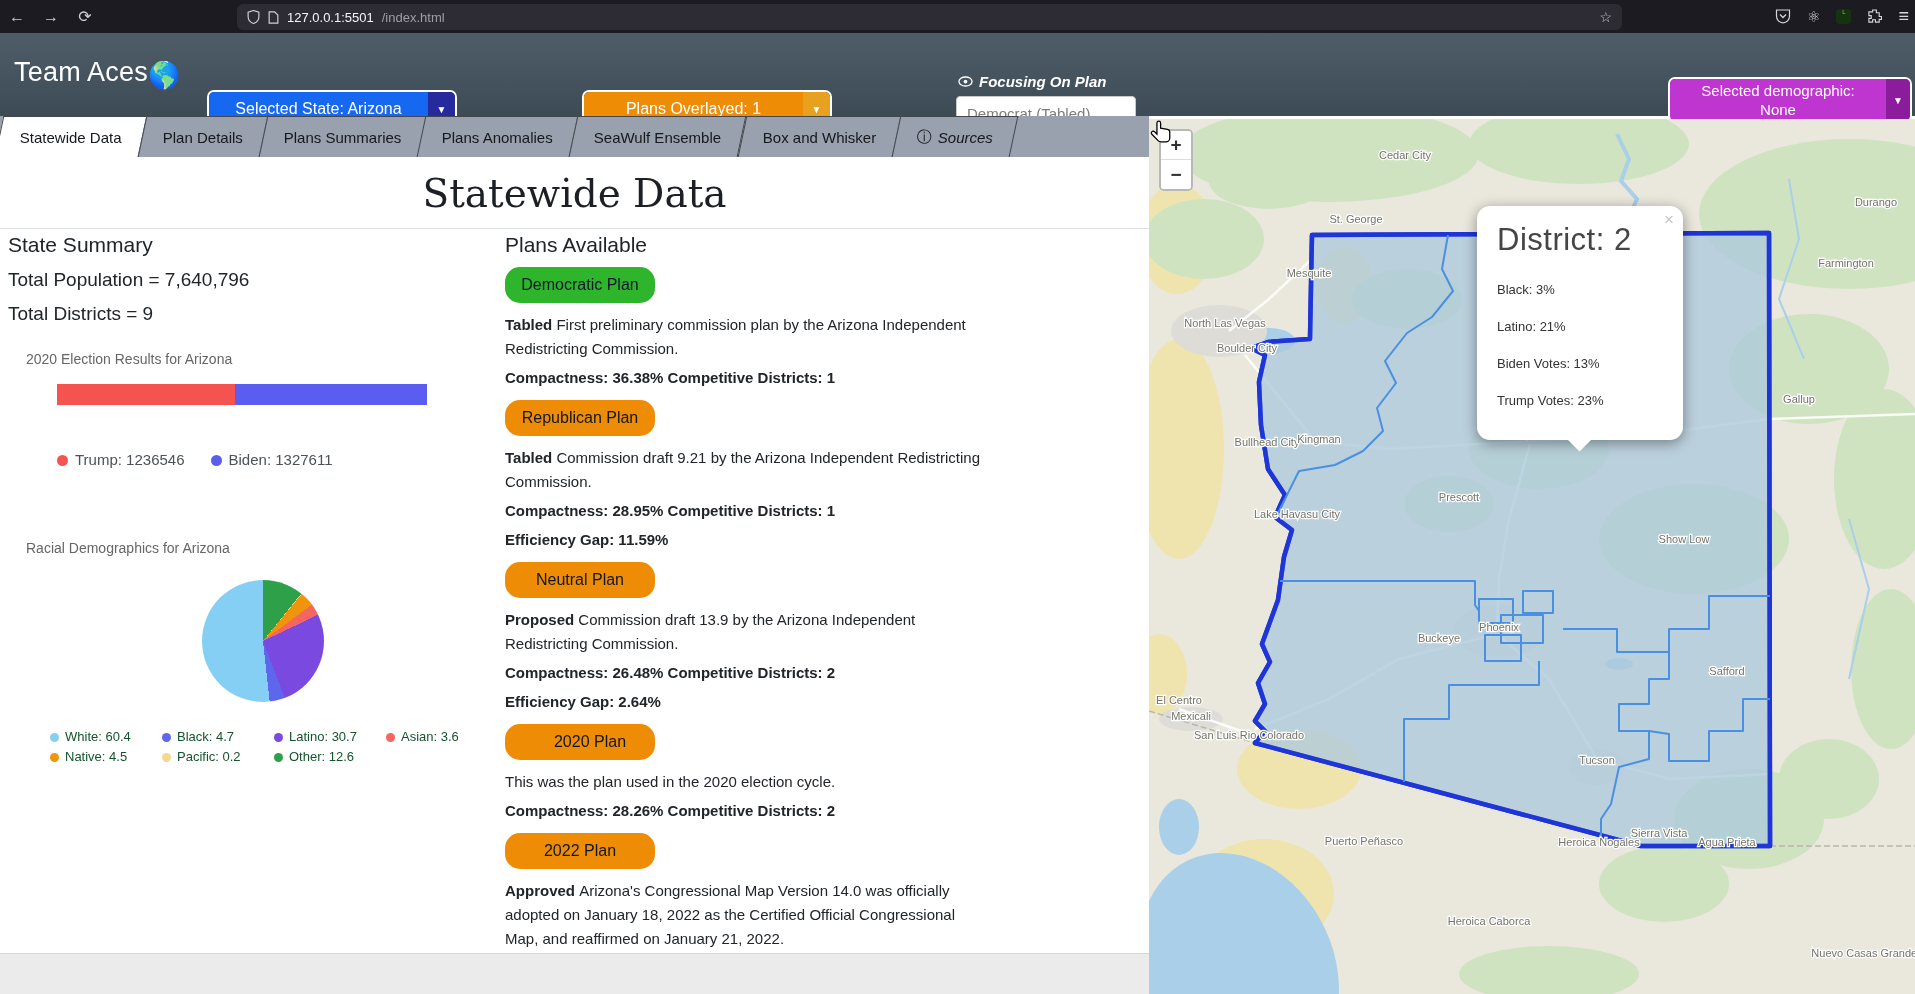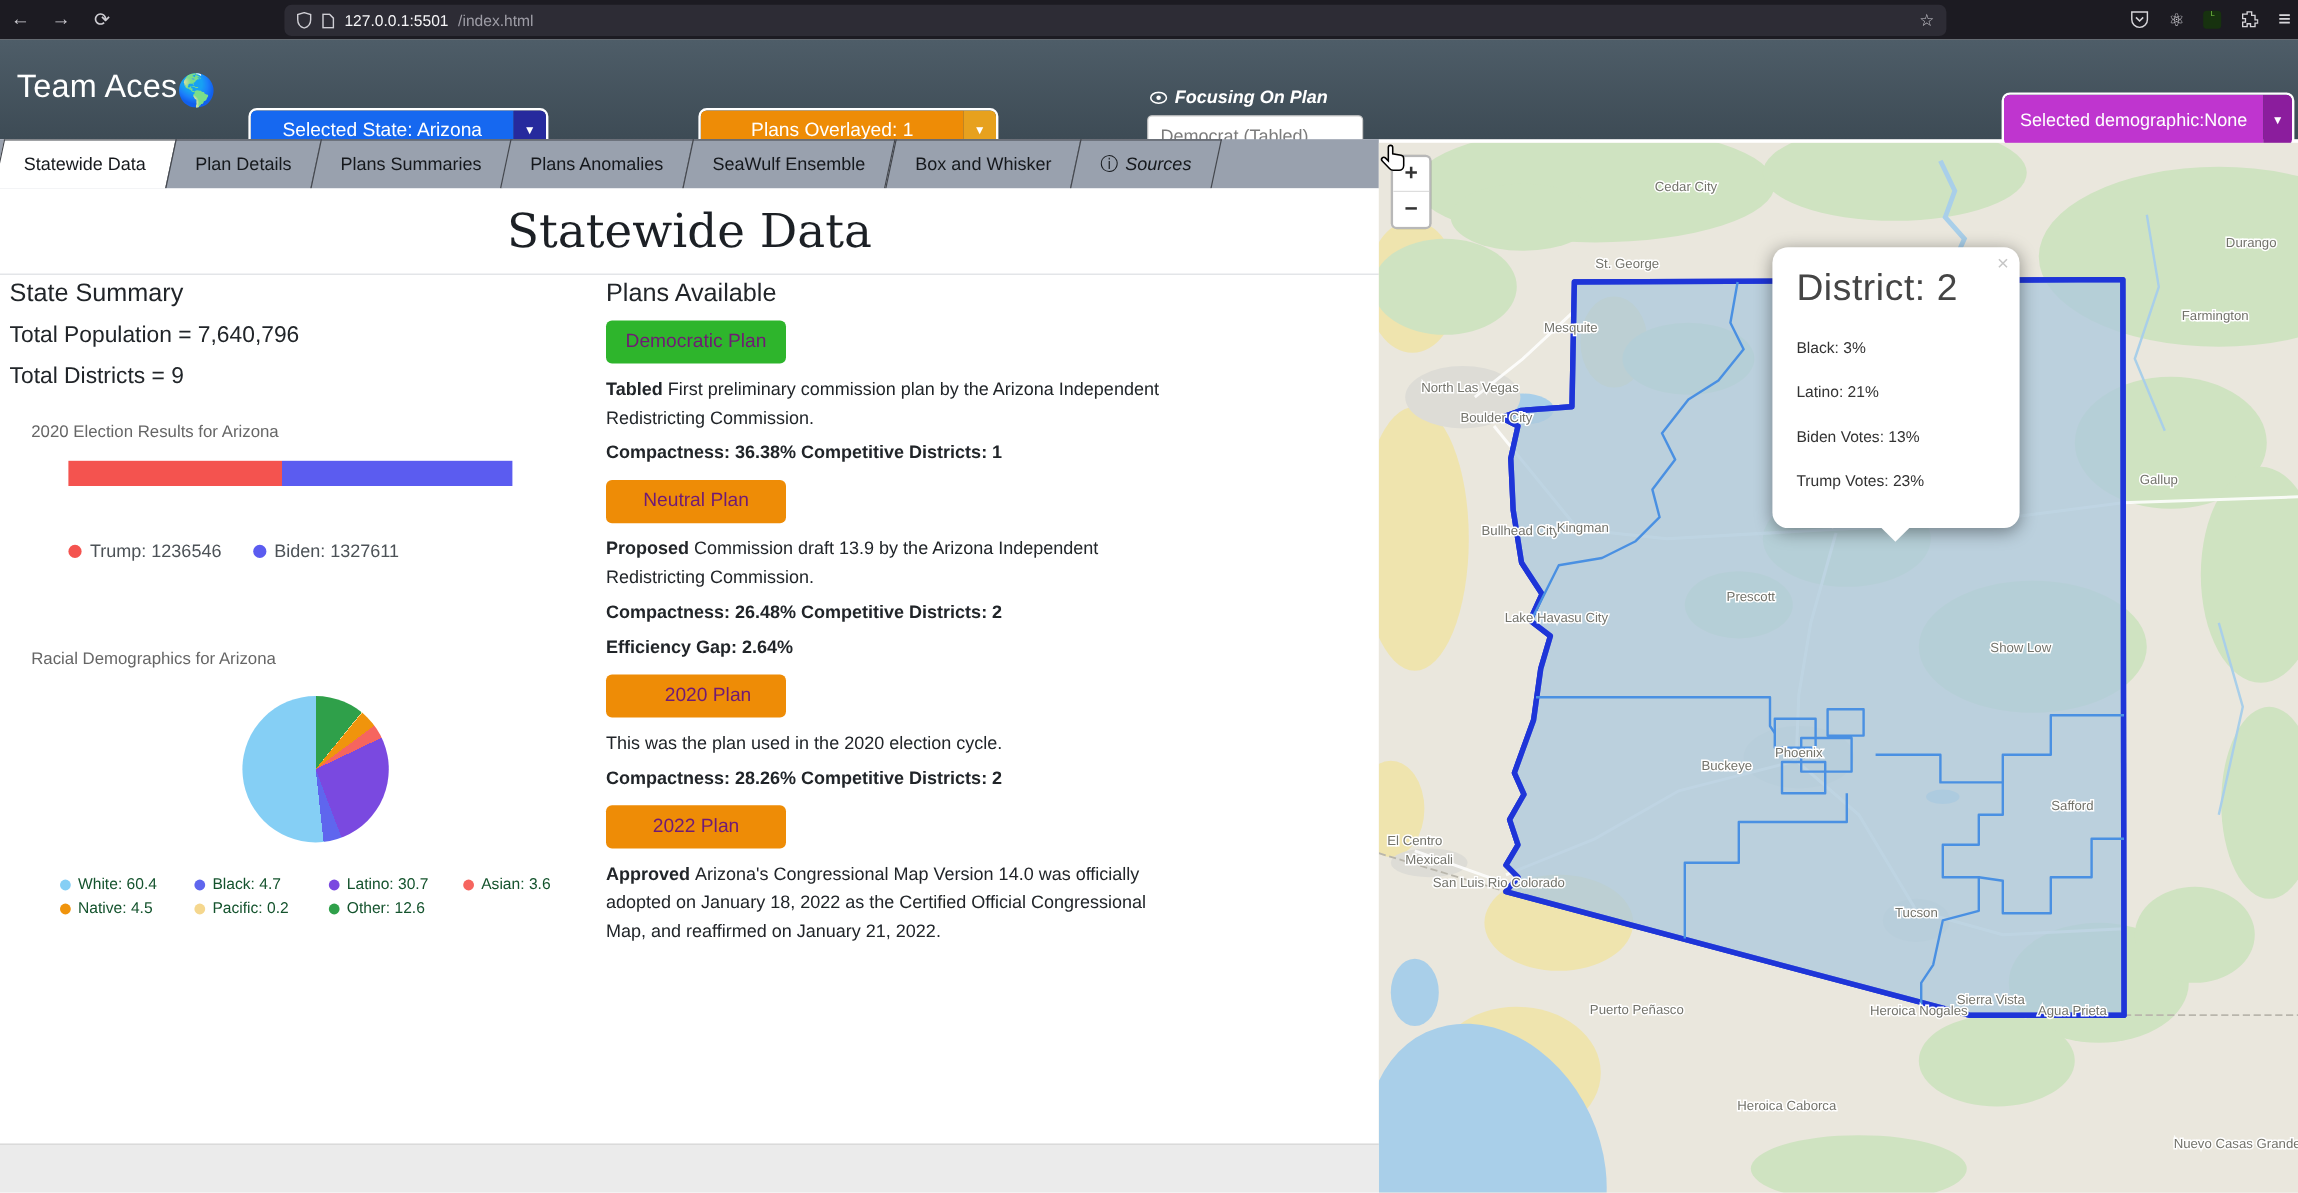--- a/index.html
+++ b/index.html
@@ -19,21 +19,21 @@
 
   
   .navbar{position:absolute;left:0;top:33px;width:1915px;height:83px;background:linear-gradient(180deg,#4e5d68,#3d4b55)}
   .brand{position:absolute;left:14px;top:24px;color:#fff;font-size:27px;letter-spacing:.2px}
   .brand .globe{font-size:26px;vertical-align:-3px}
   .btn-group{position:absolute;display:flex;border:2px solid #fff;border-radius:7px;overflow:hidden;height:38px}
   .btn-main{color:#fff;font-size:16px;display:flex;align-items:center;justify-content:center;padding:0 14px;white-space:nowrap}
   .btn-caret{width:27px;display:flex;align-items:center;justify-content:center;color:#fff;font-size:10px}
   .g-state{left:207px;top:57px}.g-state .btn-main{background:#1668f0;width:219px}.g-state .btn-caret{background:#262a9d}
   .g-plans{left:582px;top:57px}.g-plans .btn-main{background:#ee8c06;width:219px}.g-plans .btn-caret{background:#e7a11e}
-  .g-demo{left:1668px;top:44px;height:46px}.g-demo .btn-main{background:#bf35cf;width:216px;flex-direction:row;line-height:19px;font-size:15px}.g-demo .btn-caret{background:#8b1d9d;width:24px}
+  .g-demo{left:1668px;top:44px;height:46px}.g-demo .btn-main{background:#bf35cf;width:216px;flex-direction:column;line-height:19px;font-size:15px}.g-demo .btn-caret{background:#8b1d9d;width:24px}
   .focus-wrap{position:absolute;left:956px;top:40px;width:182px}
   .focus-label{color:#fff;font-size:15px;font-weight:700;font-style:italic;display:flex;align-items:center;gap:6px;margin-left:2px}
   .focus-input{margin-top:6px;width:180px;height:34px;border:1px solid #c9c9c9;border-radius:4px;background:#fff;font-size:15px;color:#333;padding:0 10px;font-family:"Liberation Sans",sans-serif}
   .focus-input::placeholder{color:#7c7c7c}
 
   
   .tabstrip{position:absolute;left:0;top:116px;width:1149px;height:41px;background:#99a1ae;display:flex;overflow:hidden}
   .tab{height:41px;display:flex;align-items:center;gap:6px;padding:0 20px;background:#99a1ae;border:1px solid #43464c;border-bottom:none;margin-left:-1px;transform:skewX(-12deg);color:#15181c;font-size:15px;cursor:pointer}
   .tab>*{transform:skewX(12deg)}
   .tab.active{background:#fff}
@@ -52,21 +52,21 @@
   .ebar{display:flex;width:370px;height:21px;margin:17px 0 0 49px}
   .ebar div{height:100%}
   .elegend{display:flex;gap:26px;margin:46px 0 0 49px;font-size:15px;color:#4c5257;align-items:center}
   .dot{display:inline-block;width:11px;height:11px;border-radius:50%;margin-right:7px;vertical-align:-1px}
   .pie{width:122px;height:122px;border-radius:50%;margin:24px 0 0 194px}
   .plegend{display:flex;flex-wrap:wrap;width:462px;margin:27px 0 0 42px;font-size:13px;color:#14532d;row-gap:5px}
   .plegend span{width:112px;white-space:nowrap}
   .plegend .dot{width:9px;height:9px;margin-right:6px}
 
   .plans{position:absolute;left:505px;top:76px;width:482px}
-  .plan-btn{display:block;width:150px;height:36px;border:none;border-radius:5px;color:#701a75;font-size:16px;margin:10px 0;cursor:pointer;font-family:"Liberation Sans",sans-serif}
+  .plan-btn{display:block;width:150px;height:36px;border:none;border-radius:15px;color:#0f172a;font-size:16px;margin:10px 0;cursor:pointer;font-family:"Liberation Sans",sans-serif}
   .plan p{font-size:15px;line-height:24px;color:#212529;margin-bottom:5px}
   .plan .metrics,.plan .eff{font-weight:700}
   .plan .status{font-weight:700}
 
   .footer{position:absolute;left:0;top:953px;width:1149px;height:41px;background:#ebebeb;border-top:1px solid #d6d6d6}
 
   
   .map{position:absolute;left:1149px;top:119px;width:766px;height:875px;background:#eae7dd;overflow:hidden}
   .map svg{position:absolute;left:0;top:0}
   .citylbl{font-size:11px;fill:#73736b;paint-order:stroke;stroke:#ffffff;stroke-width:2.4px;font-family:"Liberation Sans",sans-serif}
@@ -204,20 +204,26 @@
         </div>
     </div>
 
     <div class="plans">
       <h2>Plans Available</h2>
       <div id="planlist">
           <div class="plan">
       <button class="plan-btn" style="background: rgb(46, 181, 44);">Democratic Plan</button>
       <p class="desc"><b class="status">Tabled </b><span class="dtext">First preliminary commission plan by the Arizona Independent Redistricting Commission.</span></p>
       <p class="metrics">Compactness: 36.38% Competitive Districts: 1</p>
+    </div>
+          <div class="plan">
+      <button class="plan-btn" style="background: rgb(238, 140, 6);">Republican Plan</button>
+      <p class="desc"><b class="status">Tabled </b><span class="dtext">Commission draft 9.21 by the Arizona Independent Redistricting Commission.</span></p>
+      <p class="metrics">Compactness: 28.95% Competitive Districts: 1</p>
+      <p class="eff">Efficiency Gap: 11.59%</p>
     </div>
           <div class="plan">
       <button class="plan-btn" style="background: rgb(238, 140, 6);">Neutral Plan</button>
       <p class="desc"><b class="status">Proposed </b><span class="dtext">Commission draft 13.9 by the Arizona Independent Redistricting Commission.</span></p>
       <p class="metrics">Compactness: 26.48% Competitive Districts: 2</p>
       <p class="eff">Efficiency Gap: 2.64%</p>
     </div>
           <div class="plan">
       <button class="plan-btn" style="background: rgb(238, 140, 6); padding-left: 20px;">2020 Plan</button>
       <p class="desc"><b class="status"></b><span class="dtext">This was the plan used in the 2020 election cycle.</span></p>

